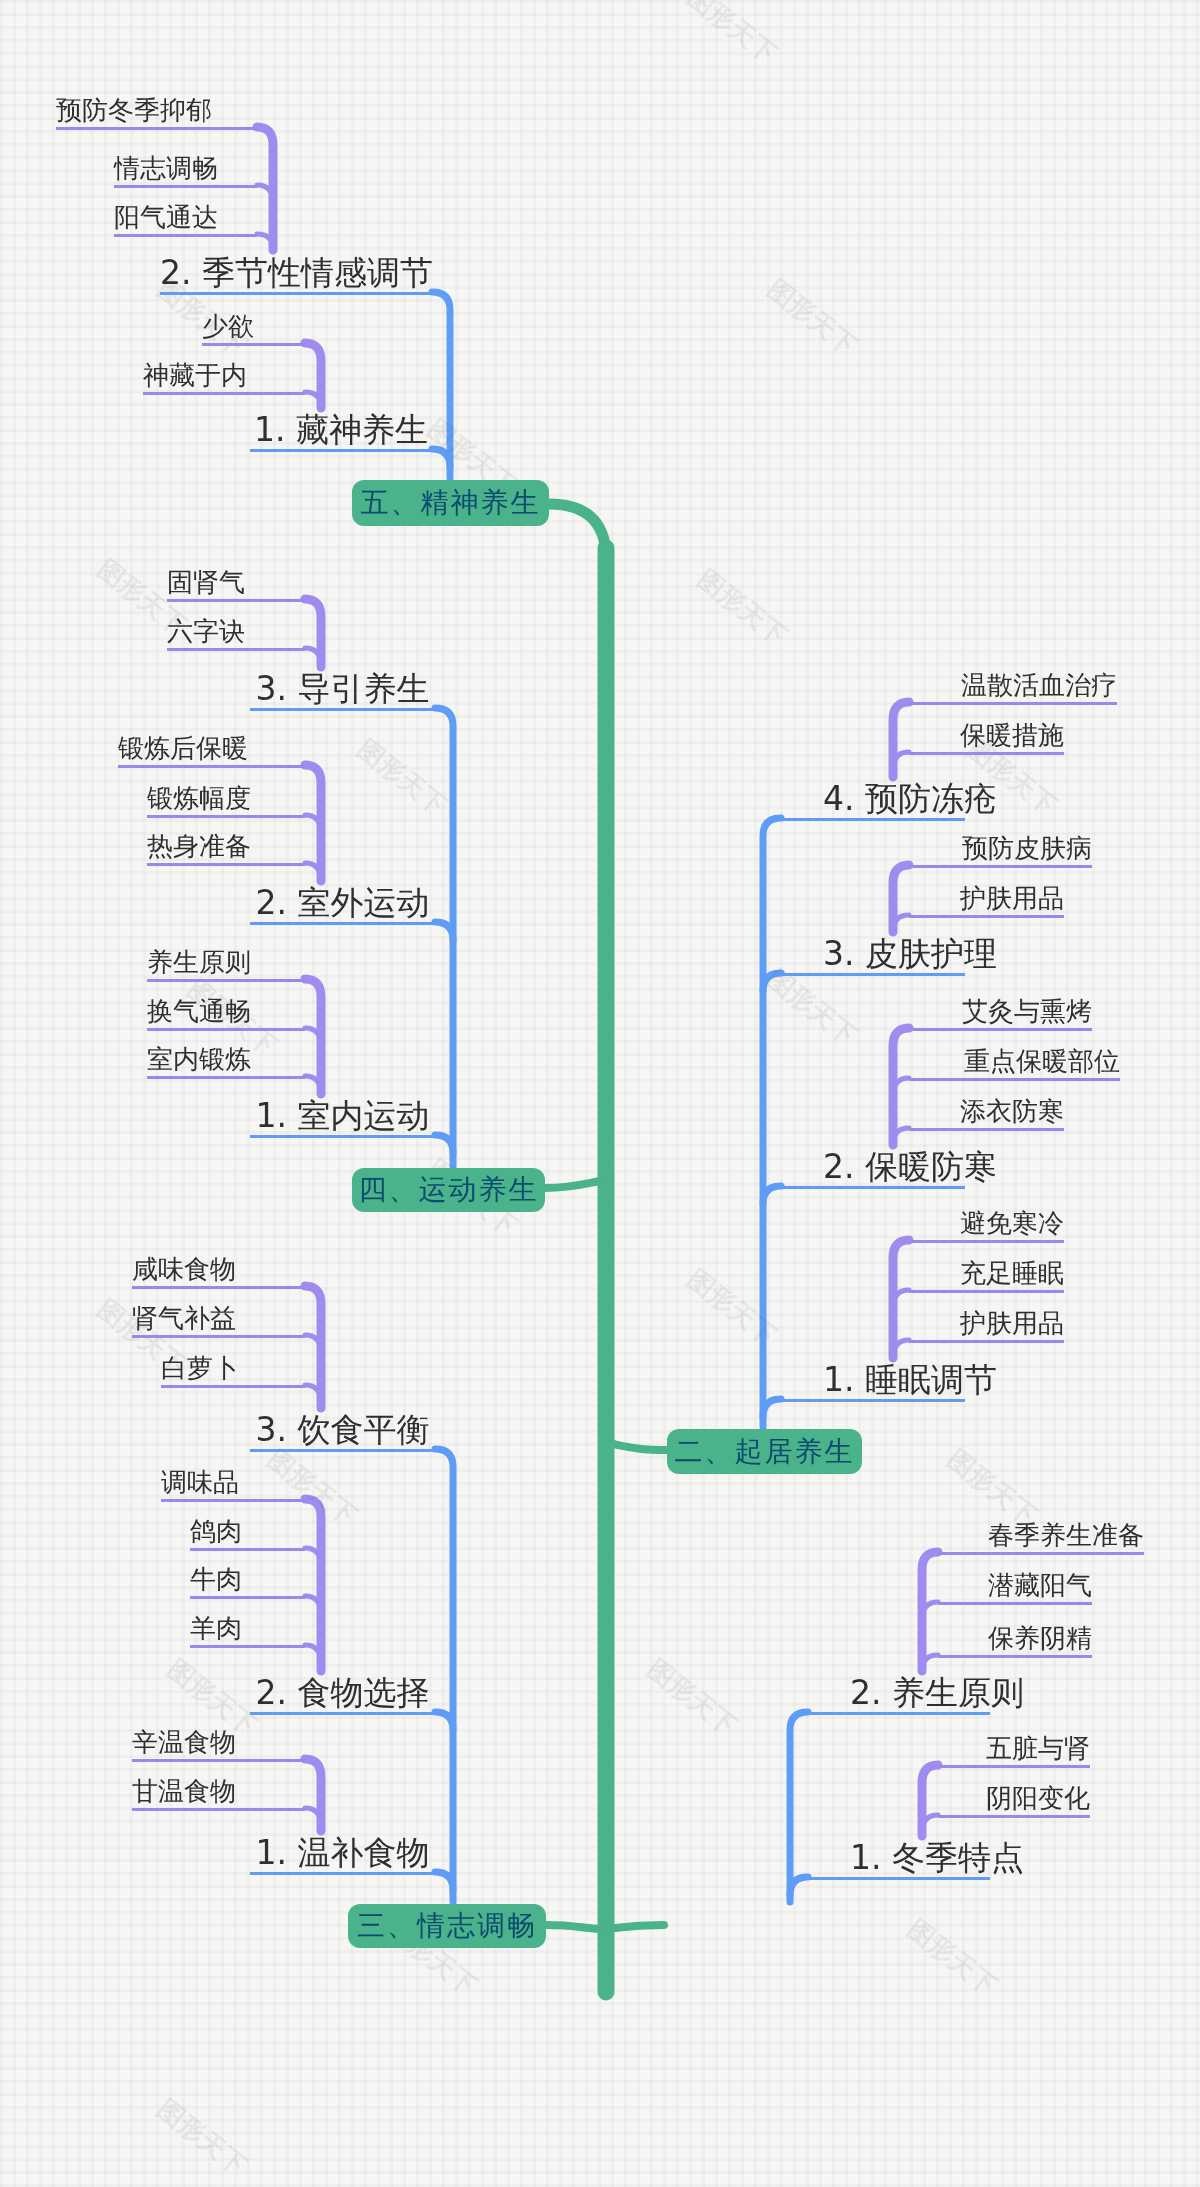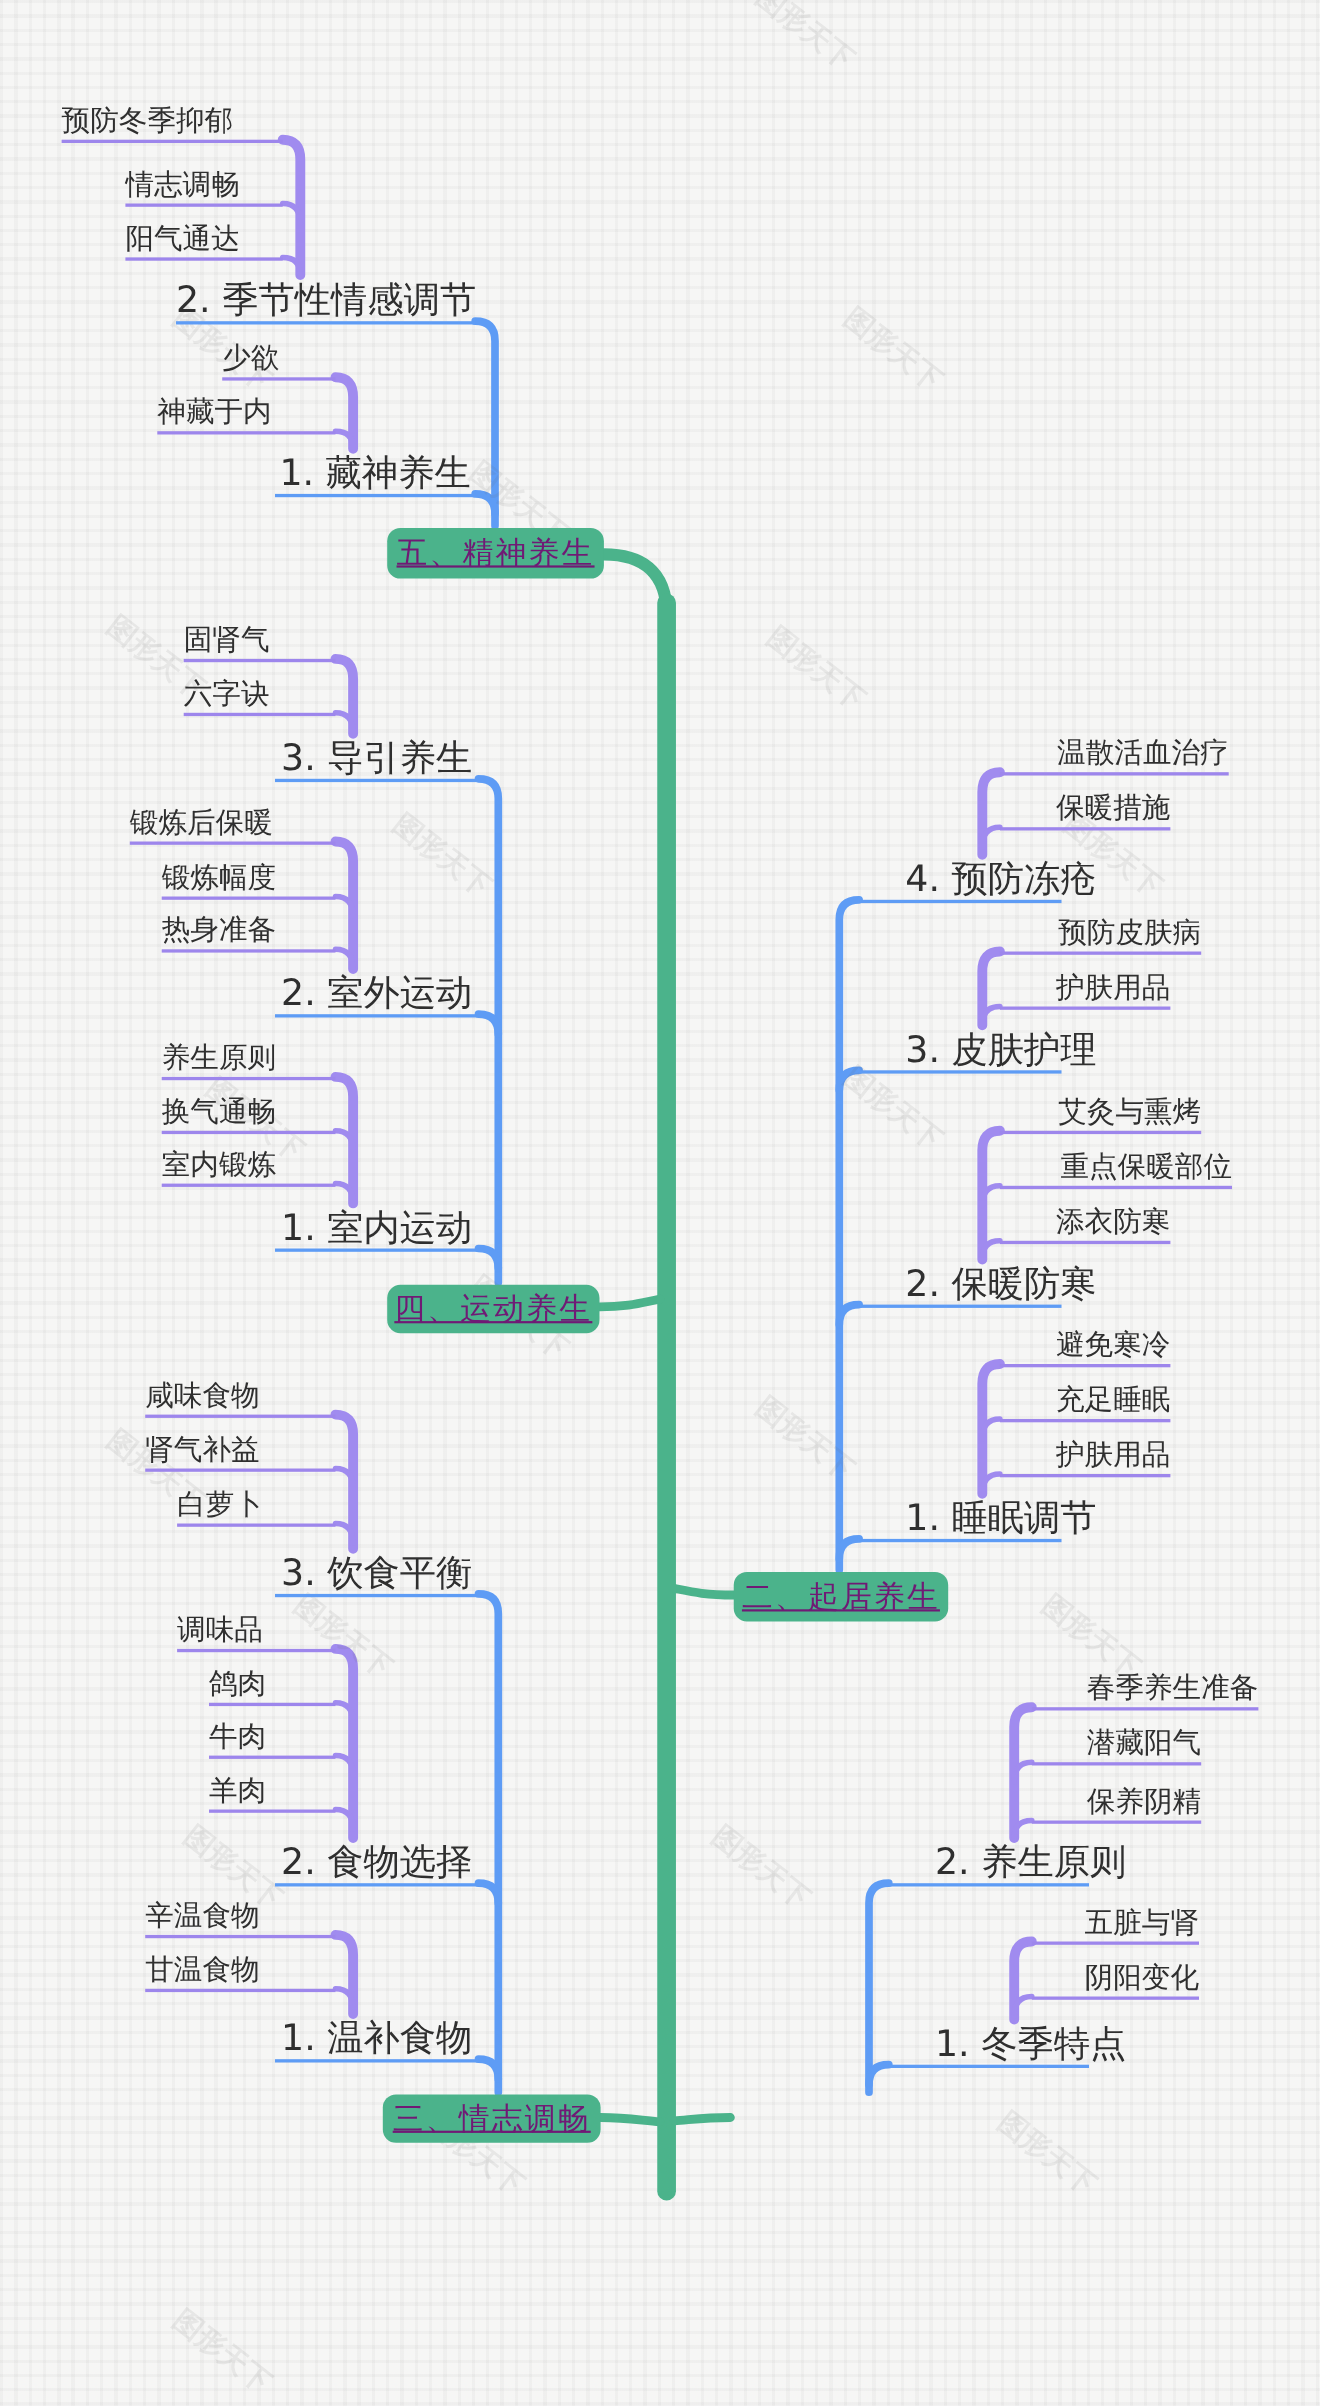--- a/index.html
+++ b/index.html
@@ -20,23 +20,23 @@
   .leaf{
     position:absolute;z-index:3;height:34px;line-height:34px;font-size:26px;
     color:#2f2f2f;white-space:nowrap;border-bottom:3px solid #9d86ec;
   }
   .leaf.right{text-align:right;}
   .topic{
     position:absolute;z-index:3;height:38px;line-height:38px;font-size:33px;
     color:#2f2f2f;white-space:nowrap;border-bottom:3px solid #5e9cf5;text-align:center;
   }
   .main{
-    position:absolute;z-index:4;background:#4bb38b;color:#701a75;
+    position:absolute;z-index:4;background:#4bb38b;color:#0c4a6e;
     border-radius:12px;display:flex;align-items:center;justify-content:center;
-    font-size:28px;letter-spacing:2px;white-space:nowrap;text-decoration:underline;
+    font-size:28px;letter-spacing:2px;white-space:nowrap;
   }
   .root{
     position:absolute;z-index:5;background:#ffffff;border:4px solid #4fb068;
     border-radius:42px;display:flex;align-items:center;justify-content:center;
     font-size:40px;color:#222222;letter-spacing:1px;white-space:nowrap;
     box-sizing:border-box;
   }
 </style>
 </head>
 <body>

